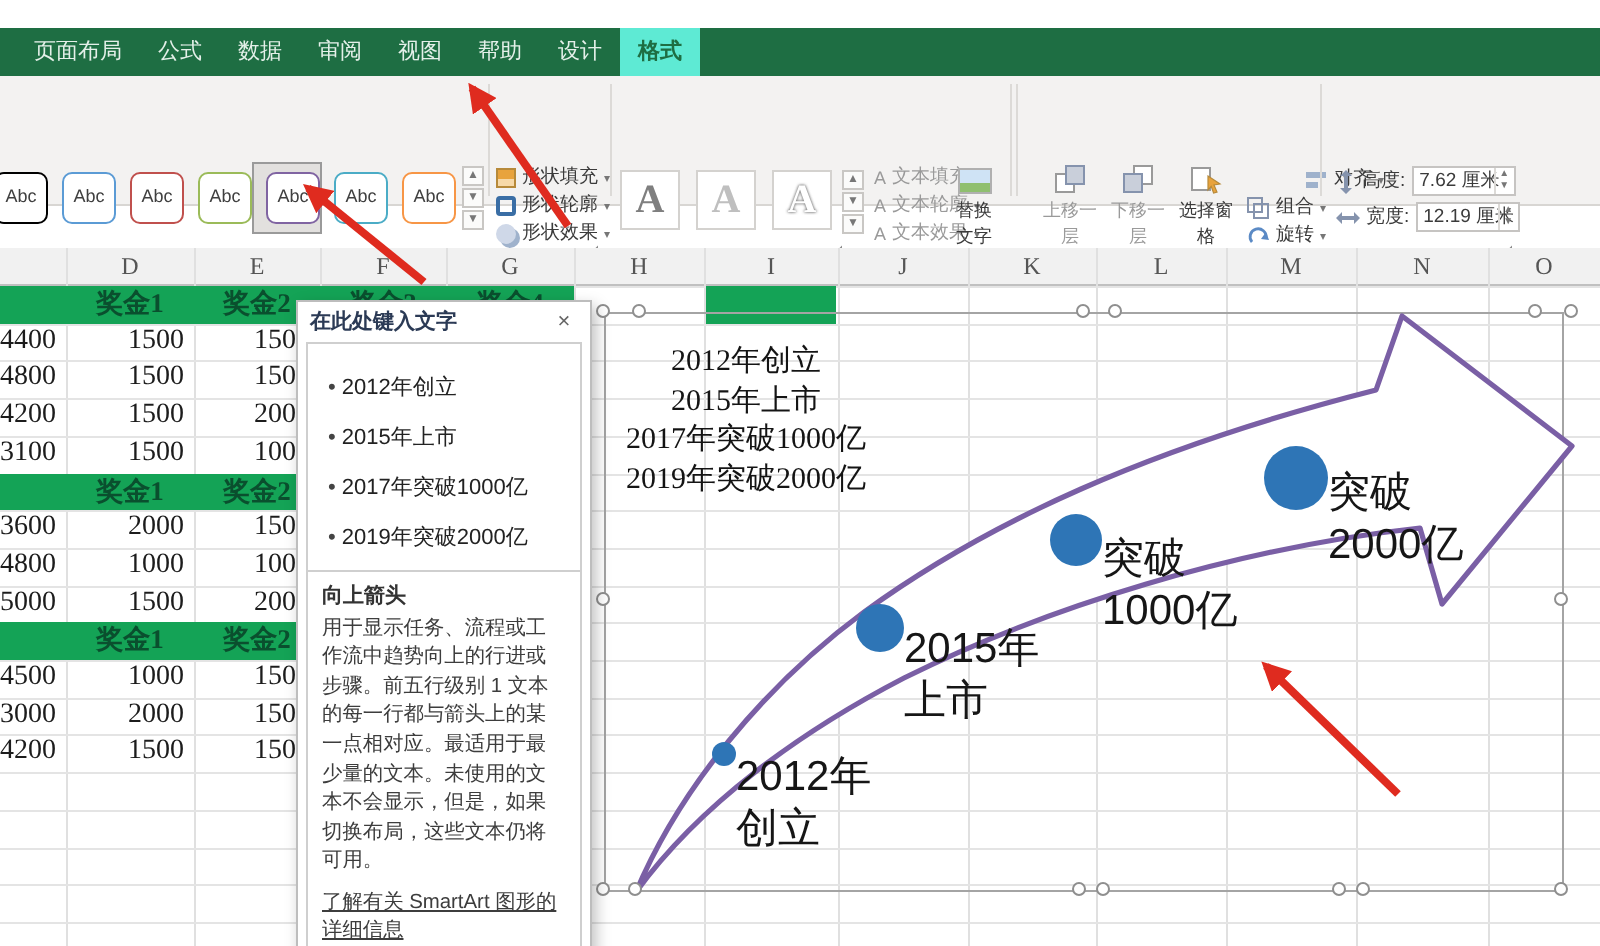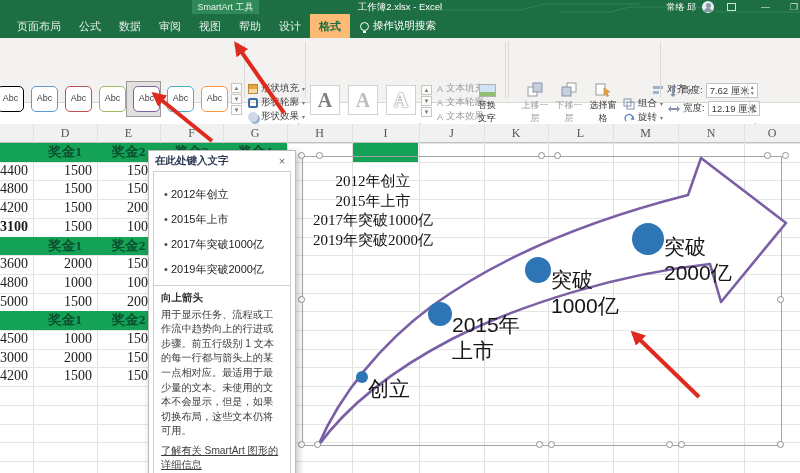--- a/index.html
+++ b/index.html
@@ -15,21 +15,21 @@
   #doc-title{position:absolute;left:300px;top:0;width:200px;height:14px;font-size:9.5px;line-height:14px;text-align:center;color:#fff}
   #user-name{position:absolute;right:104px;top:0;height:14px;font-size:9px;line-height:14px;color:#fff}
   .avatar{position:absolute;right:86px;top:1px;width:12px;height:12px;border-radius:50%;background:#e9eef0}
   .avatar i{position:absolute;left:3.5px;top:2px;width:5px;height:5px;border-radius:50%;background:#8a9aa3}
   .avatar u{position:absolute;left:2px;top:7px;width:8px;height:4px;border-radius:4px 4px 0 0;background:#8a9aa3}
   .win-ic{position:absolute;top:3px;color:#cfe6da;font-size:9px;line-height:9px}
 
   
   #tabrow{position:absolute;left:0;top:14px;width:800px;height:24px;background:#1e6e43;display:flex;align-items:stretch}
   .tab{color:#e4f0e9;font-size:11px;line-height:24px;padding:0 9px;white-space:nowrap}
-  .tab.sel{background:#fdba74;color:#1e6e43;font-weight:bold}
+  .tab.sel{background:#5eead4;color:#1e6e43;font-weight:bold}
   #tellme{display:flex;align-items:center;gap:4px;color:#fff;font-size:10.5px;padding-left:10px}
   .bulb{width:9px;height:9px;border:1.2px solid #fff;border-radius:50%;position:relative}
   .bulb::after{content:"";position:absolute;left:2.2px;top:8px;width:3px;height:2px;background:#fff}
 
   
   #ribbon{position:absolute;left:0;top:38px;width:800px;height:65px;background:#f3f2f1;border-bottom:1px solid #d8d6d3}
   .gdiv{position:absolute;top:4px;height:56px;width:1px;background:#dcdad7}
   .glabel{position:absolute;top:88px;font-size:9.5px;color:#6a6a6a;white-space:nowrap}
   .launcher{position:absolute;top:89px;width:8px;height:8px;border-left:1px solid #8a8a8a;border-bottom:1px solid #8a8a8a}
   .launcher::after{content:"";position:absolute;left:3px;top:-3px;border:3px solid transparent;border-left-color:#8a8a8a;transform:rotate(45deg)}
@@ -89,52 +89,31 @@
   #tp-help-body{font-size:10.2px;line-height:14.6px;color:#3d3d3d}
   #tp-help-link{font-size:10.2px;color:#3d3d3d;text-decoration:underline;margin-top:5px;display:block}
 
   svg{position:absolute;left:0;top:0;overflow:visible}
 </style>
 </head>
 <body>
 
 <div id="app">
 
-  <div id="titlebar">
-    <svg width="800" height="14">
-      <polyline points="430,10 520,10 545,4 640,4" fill="none" stroke="#2c8355" stroke-width="1"></polyline>
-      <polyline points="560,12 610,12 630,7 700,7 720,12 800,12" fill="none" stroke="#2c8355" stroke-width="1"></polyline>
-      <circle cx="428" cy="10" r="2" fill="none" stroke="#2c8355"></circle>
-    </svg>
-    <div id="ctx-group">SmartArt 工具</div>
-    <div id="doc-title">工作簿2.xlsx - Excel</div>
-    <div id="user-name">常络 邱</div>
-    <div class="avatar">
-        <i></i>
-        <u></u>
-      </div>
-    <div class="win-ic" style="right:64px;top:2.5px;width:9px;height:8px;border:1px solid #cfe6da"></div>
-    <div class="win-ic" style="right:30px">—</div>
-    <div class="win-ic" style="right:2px">❐</div>
-  </div>
 
   <div id="tabrow">
     <div style="width:8px"></div>
     <div class="tab">页面布局</div>
     <div class="tab">公式</div>
     <div class="tab">数据</div>
     <div class="tab">审阅</div>
     <div class="tab">视图</div>
     <div class="tab">帮助</div>
     <div class="tab">设计</div>
     <div class="tab sel">格式</div>
-    <div id="tellme">
-      <span class="bulb"></span>
-      <span>操作说明搜索</span>
-    </div>
   </div>
 
   <div id="ribbon">
 
     <div id="thumbs">
         <div class="thumb-sel-box"></div>
         <div class="thumb" style="left: -3px; border-color: rgb(0, 0, 0);">Abc</div>
         <div class="thumb" style="left: 31px; border-color: rgb(91, 155, 213);">Abc</div>
         <div class="thumb" style="left: 65px; border-color: rgb(192, 80, 77);">Abc</div>
         <div class="thumb" style="left: 99px; border-color: rgb(155, 187, 89);">Abc</div>
@@ -323,21 +302,21 @@
       <div class="gcell" style="left: 223px; top: 143px; width: 64px;">奖金4</div>
       <div class="cell" style="left: 0px; top: 161.7px; width: 28px;">4400</div>
       <div class="cell" style="left: 33px; top: 161.7px; width: 59px;">1500</div>
       <div class="cell" style="left: 97px; top: 161.7px; width: 58px;">1500</div>
       <div class="cell" style="left: 0px; top: 180.4px; width: 28px;">4800</div>
       <div class="cell" style="left: 33px; top: 180.4px; width: 59px;">1500</div>
       <div class="cell" style="left: 97px; top: 180.4px; width: 58px;">1500</div>
       <div class="cell" style="left: 0px; top: 199.1px; width: 28px;">4200</div>
       <div class="cell" style="left: 33px; top: 199.1px; width: 59px;">1500</div>
       <div class="cell" style="left: 97px; top: 199.1px; width: 58px;">2000</div>
-      <div class="cell" style="left: 0px; top: 217.8px; width: 28px; font-weight: bold;">3100</div>
+      <div class="cell" style="left: 0px; top: 217.8px; width: 28px;">3100</div>
       <div class="cell" style="left: 33px; top: 217.8px; width: 59px;">1500</div>
       <div class="cell" style="left: 97px; top: 217.8px; width: 58px;">1000</div>
       <div class="gbar" style="left: 0px; top: 236.5px; width: 287px; height: 18.7px;"></div>
       <div class="gcell" style="left: 33px; top: 236.5px; width: 64px;">奖金1</div>
       <div class="gcell" style="left: 97px; top: 236.5px; width: 63px;">奖金2</div>
       <div class="gcell" style="left: 160px; top: 236.5px; width: 63px;">奖金3</div>
       <div class="gcell" style="left: 223px; top: 236.5px; width: 64px;">奖金4</div>
       <div class="cell" style="left: 0px; top: 255.2px; width: 28px;">3600</div>
       <div class="cell" style="left: 33px; top: 255.2px; width: 59px;">2000</div>
       <div class="cell" style="left: 97px; top: 255.2px; width: 58px;">1500</div>
@@ -382,20 +361,21 @@
   <svg width="800" height="473">
     <path id="arrow-shape" d="M318,446 C 340,394 382,343 432,306 C 494,261 574,224 688,195 L 701,158 L 786,223 L 721,302 L 710,264
          C 618,274 522,304 452,339 C 400,366 350,402 318,446 Z" fill="#ffffff" stroke="#7A5FA5" stroke-width="2.6" stroke-linejoin="round"></path>
     <circle cx="362" cy="377" r="6" fill="#2E75B6"></circle>
     <circle cx="440" cy="314" r="12" fill="#2E75B6"></circle>
     <circle cx="538" cy="270" r="13" fill="#2E75B6"></circle>
     <circle cx="648" cy="239" r="16" fill="#2E75B6"></circle>
   </svg>
 
   <div class="mlabel" style="left:368px;top:376px">
+    <div>2012年</div>
       <div>创立</div>
     </div>
   <div class="mlabel" style="left:452px;top:312px">
     <div>2015年</div>
       <div>上市</div>
     </div>
   <div class="mlabel" style="left:551px;top:267px">
       <div>突破</div>
       <div>1000亿</div>
     </div>

